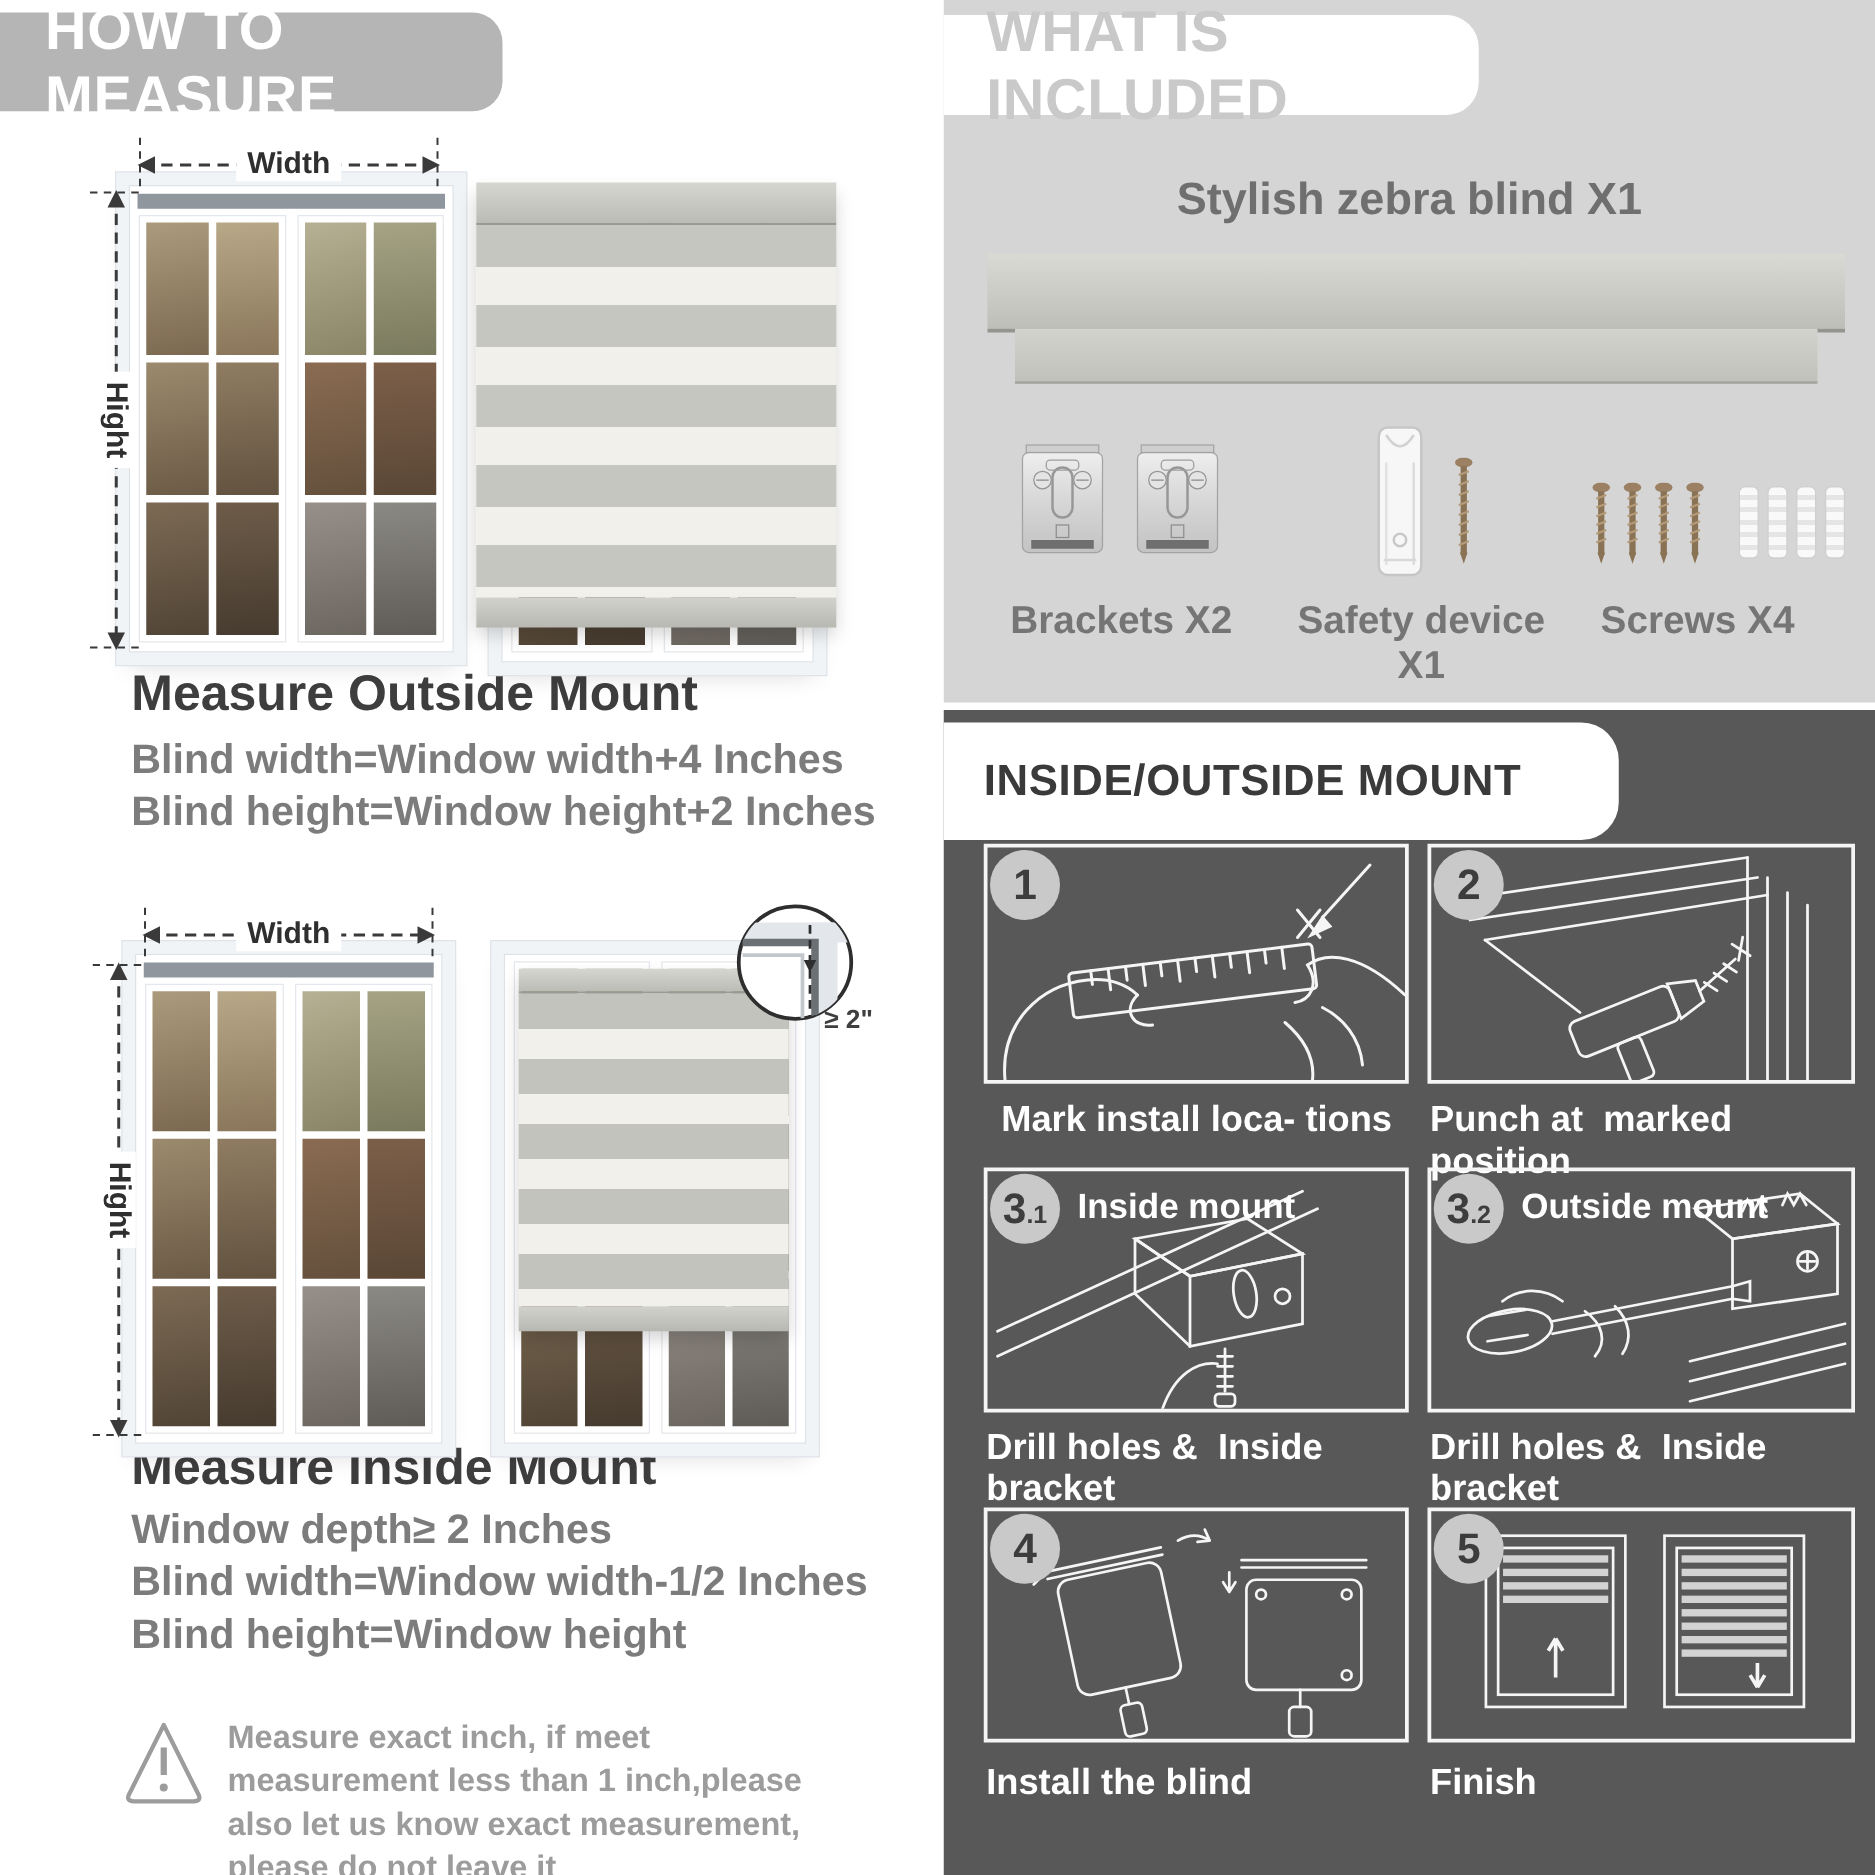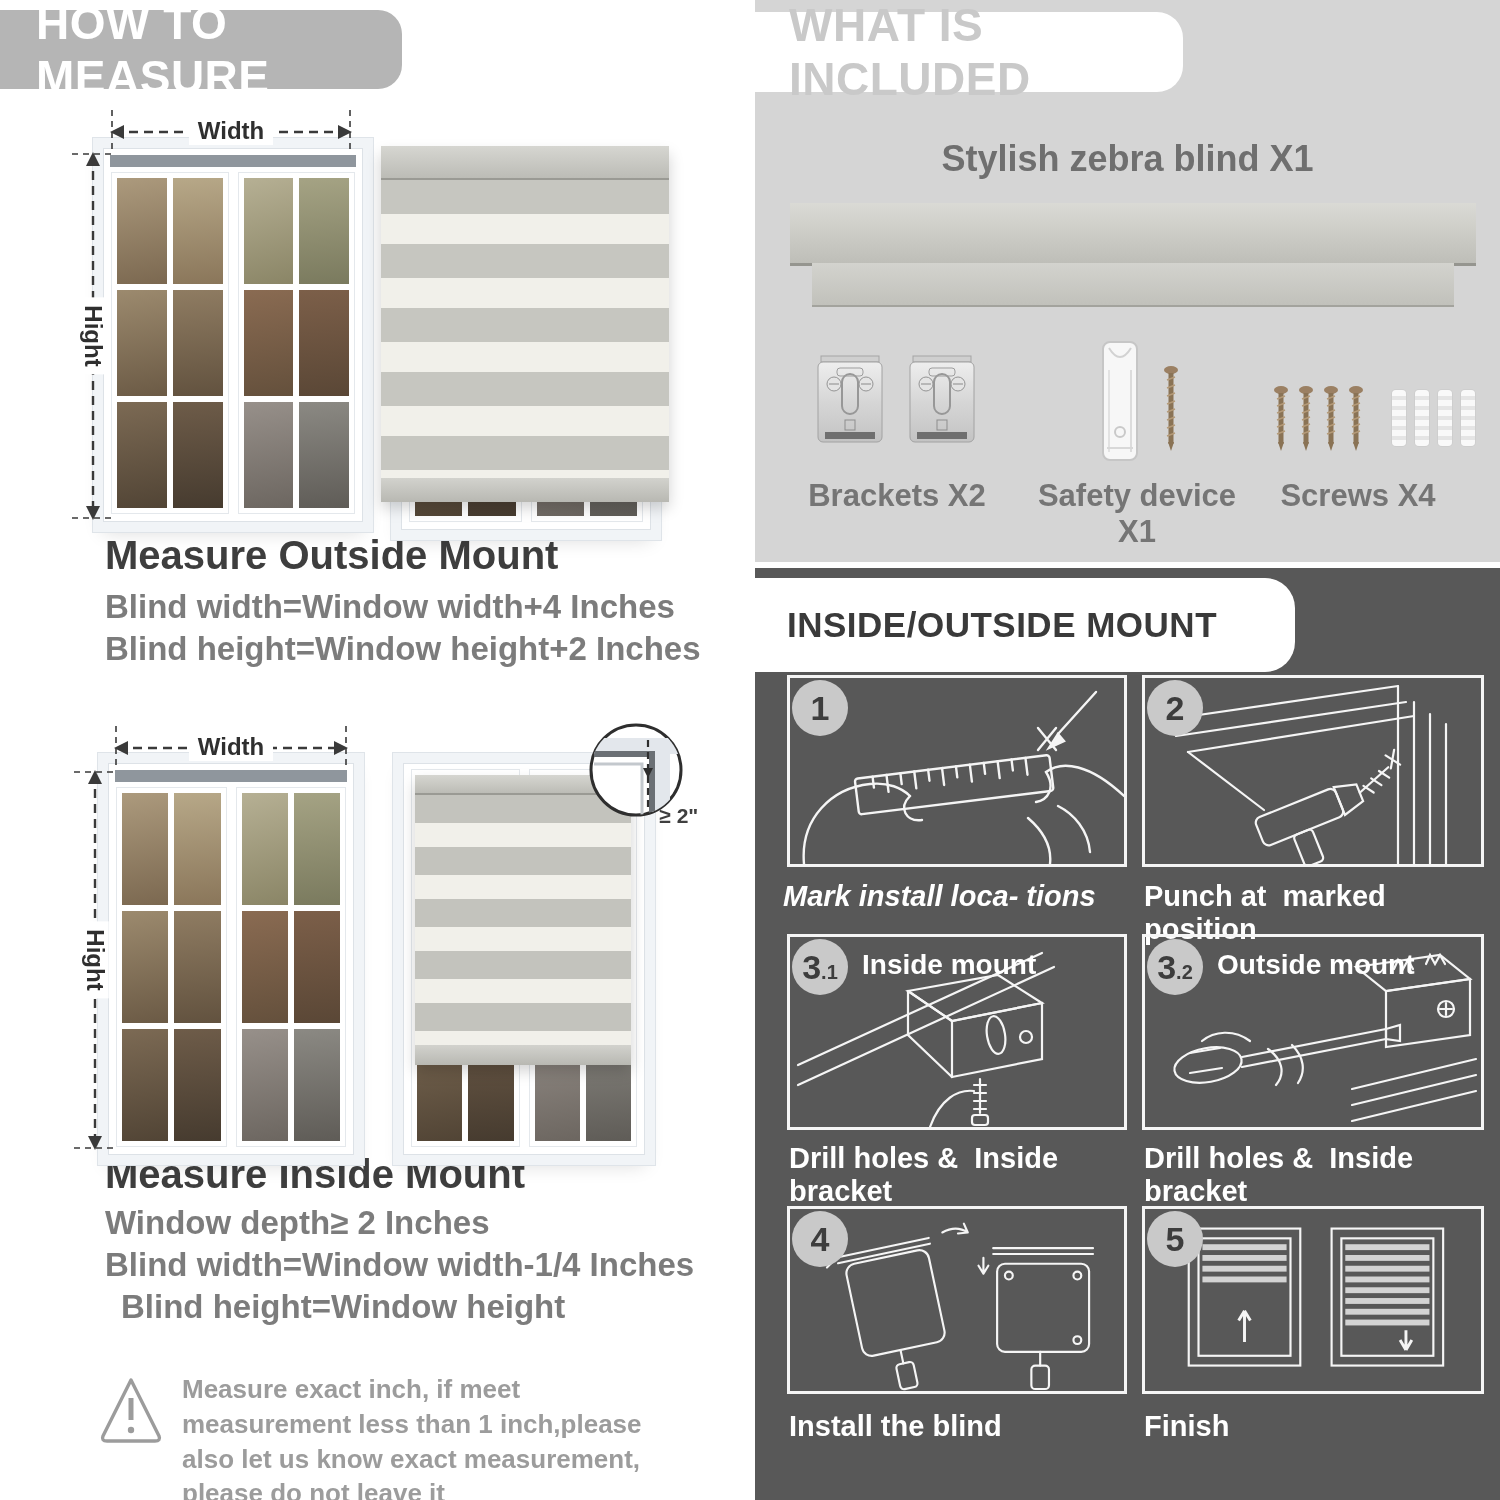--- a/index.html
+++ b/index.html
@@ -249,22 +249,22 @@
         <path d="M8 34 H66 V100" fill="none" stroke="#6b7075" stroke-width="6"></path>
         <path d="M8 44 H56 V100" fill="none" stroke="#c3c8cd" stroke-width="3"></path>
         <line x1="62" y1="20" x2="62" y2="96" stroke="#2e2e2e" stroke-width="2.2" stroke-dasharray="7 5"></line>
         <polygon points="62,58 57,48 67,48" fill="#2e2e2e"></polygon>
       </g>
     </svg>
     <div class="abs lbl-depth" style="left:594px;top:804px;">Depth ≥ 2"</div>
 
     <div class="abs h-measure" style="left:105px;top:1152px;">Measure Inside Mount</div>
     <div class="abs l-measure" style="left:105px;top:1204px;">Window depth≥ 2 Inches</div>
-    <div class="abs l-measure" style="left:105px;top:1246px;">Blind width=Window width-1/4 Inches</div>
-    <div class="abs l-measure" style="left:105px;top:1288px;margin-left:16px;">Blind height=Window height</div>
+    <div class="abs l-measure" style="left:105px;top:1246px;">Blind width=Window width-1/2 Inches</div>
+    <div class="abs l-measure" style="left:105px;top:1288px;">Blind height=Window height</div>
 
     <svg class="abs" style="left:98px;top:1374px;" width="66" height="72" viewBox="0 0 66 72">
       <path d="M33 6 L61 62 Q63 67 57 67 L9 67 Q3 67 5 62 Z" fill="none" stroke="#9c9c9c" stroke-width="3.4" stroke-linejoin="round"></path>
       <line x1="33" y1="24" x2="33" y2="46" stroke="#9c9c9c" stroke-width="5"></line>
       <circle cx="33" cy="56" r="3.2" fill="#9c9c9c"></circle>
     </svg>
     <div class="abs warn-text" style="left:182px;top:1372px;">Measure exact inch, if meet measurement less than 1 inch,please also let us know exact measurement, please do not leave it</div>
   </div>
 
   <div class="abs sec-light">
@@ -424,21 +424,21 @@
           <path d="M84 88v11M98 88v17M112 88v11M126 88v17M140 88v11M154 88v17M168 88v11M182 88v17M196 88v11M210 88v17M224 88v11M238 88v17"></path>
         </g>
         <path d="M248 50l18 22M266 50l-18 22"></path>
         <path d="M306 14 L268 56"></path>
           <path d="M268 56 l-9 14 15 -7 z" fill="#f5f5f5"></path>
         <path d="M334 118 C300 86 272 82 256 94 C266 110 258 122 246 124"></path>
         <path d="M268 128 C284 136 298 152 300 174"></path>
         <path d="M238 140 C252 152 262 168 260 186"></path>
       </svg>
     </div>
-    <div class="abs caption" style="left:28px;top:312px;width:340px;font-style:italic;">Mark install loca- tions</div>
+    <div class="abs caption" style="left:46px;top:312px;width:340px;">Mark install loca- tions</div>
 
     <div class="abs panel" style="left:387px;top:107px;width:342px;height:192px;">
       <div class="abs badge" style="left:2px;top:2px;">
         <span>2</span>
           <span class="sub"></span>
       </div>
       <svg class="ill" viewBox="0 0 334 186" fill="none" stroke="#f5f5f5" stroke-width="2.2" stroke-linecap="round">
         <path d="M18 42 L252 8 M30 58 L260 24 M42 74 L268 38"></path>
         <path d="M252 8 L252 186 M268 24 L268 186 M284 36 L284 186 M300 46 L300 186"></path>
         <path d="M42 74 L118 132"></path>

